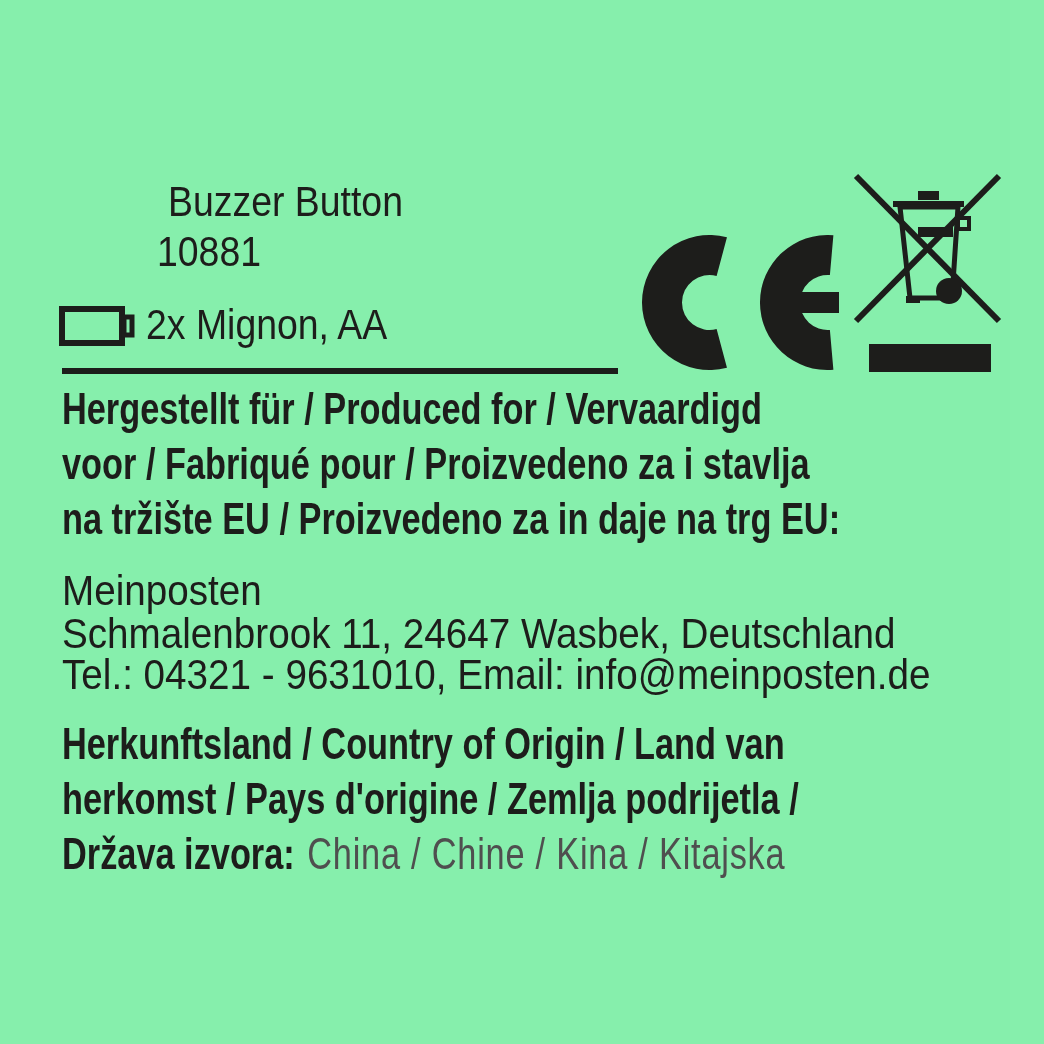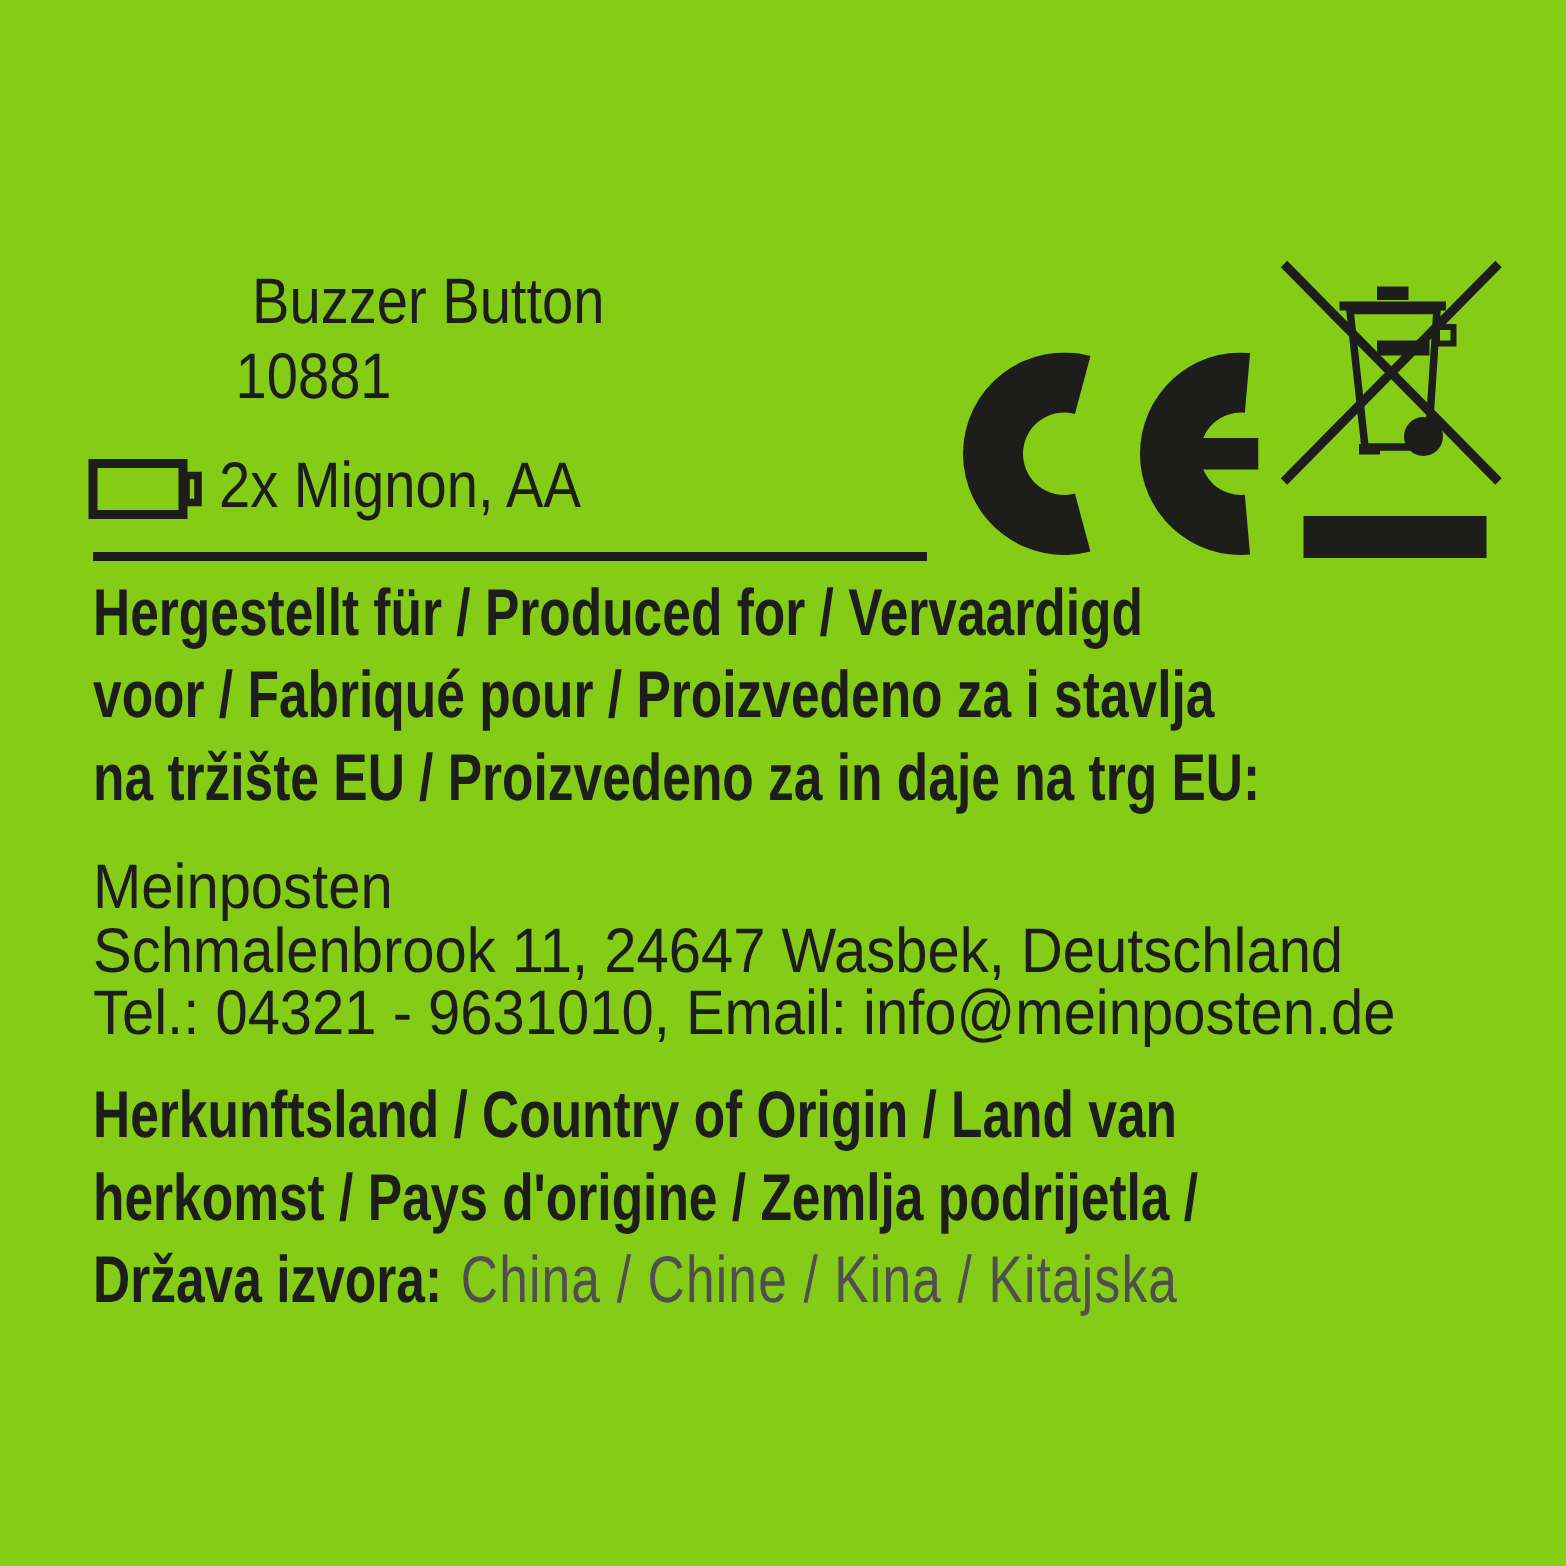--- a/index.html
+++ b/index.html
@@ -1,19 +1,19 @@
 <!DOCTYPE html>
 <html><head>
 <meta charset="utf-8">
 <style>
   html,body{margin:0;padding:0;background:#fff;}
   #label{
     position:relative;
     width:1044px;height:1044px;
-    background:#84cc16;
+    background:#86efac;
     font-family:"Liberation Sans", sans-serif;
     color:#1d1d1b;
     overflow:hidden;
   }
   .line{
     position:absolute;
     line-height:1;
     white-space:nowrap;
     transform-origin:left top;
   }

